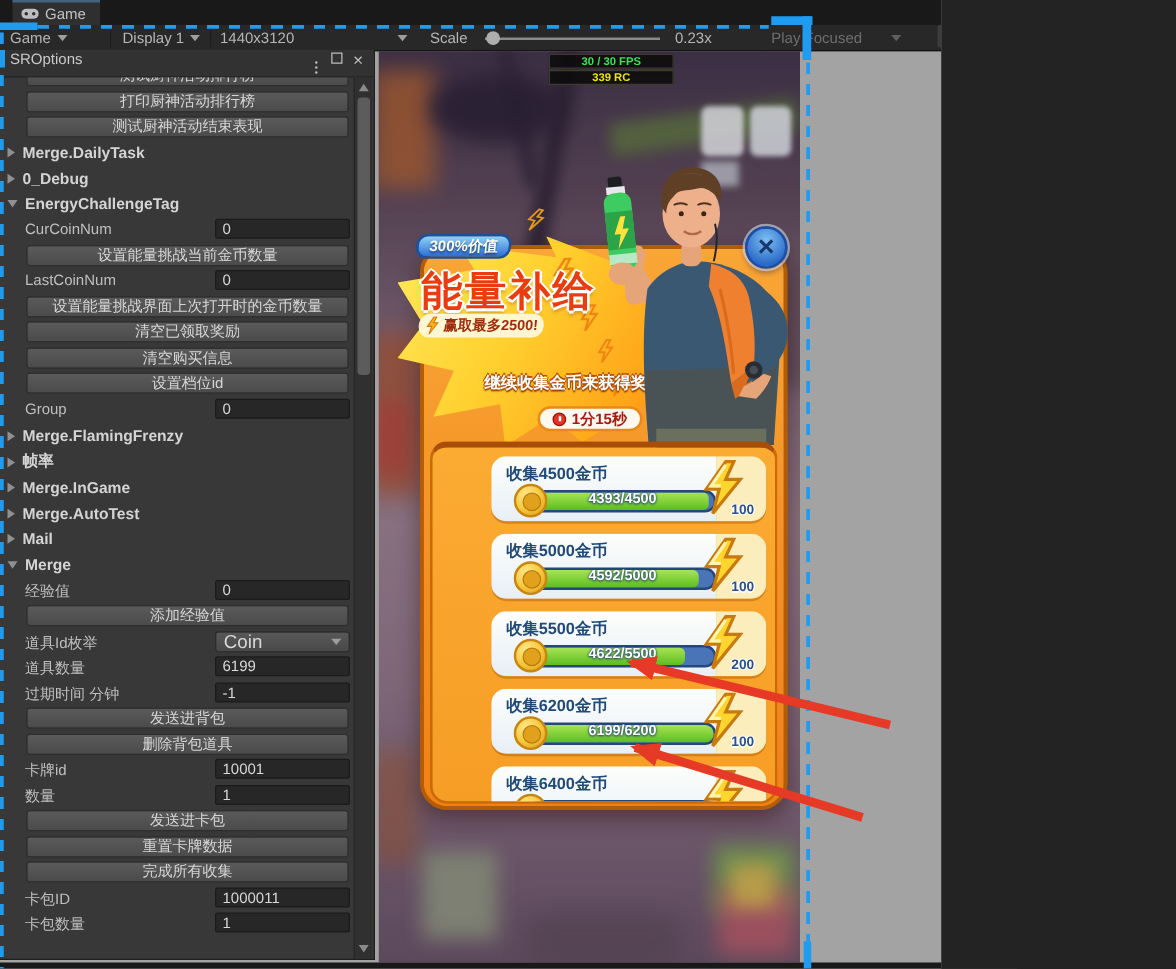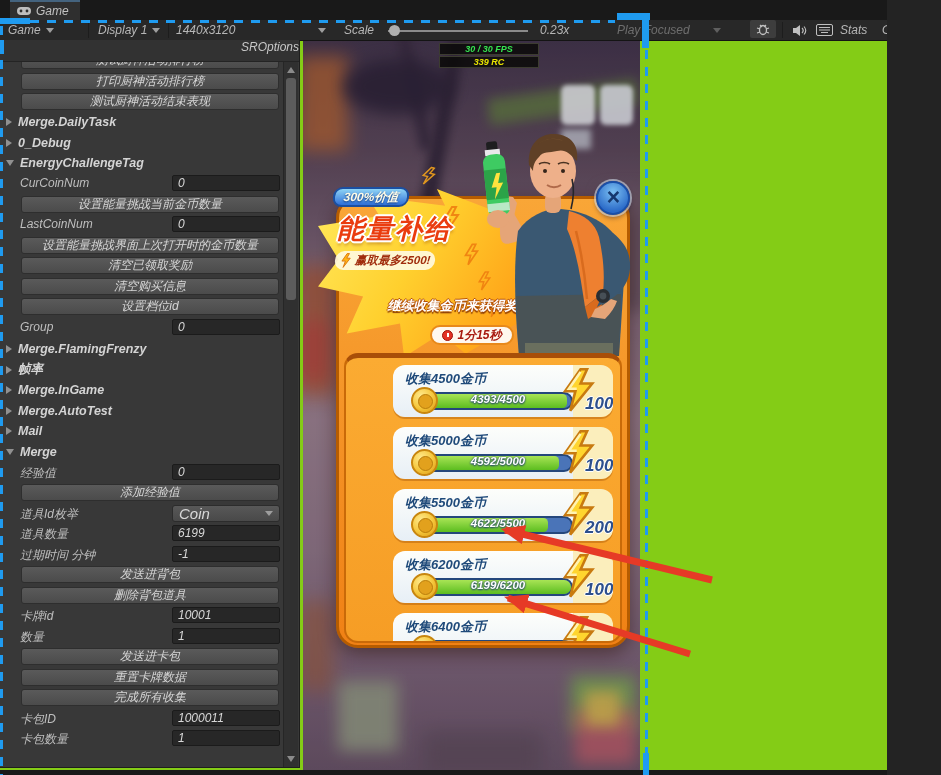--- a/index.html
+++ b/index.html
@@ -1,17 +1,17 @@
 <!DOCTYPE html>
 <html><head>
 <meta charset="utf-8">
 <style>
   html,body{margin:0;padding:0;background:#232323;}
   *{box-sizing:border-box;font-family:"Liberation Sans","DejaVu Sans",sans-serif;}
-  #root{position:relative;width:887px;height:775px;overflow:hidden;background:#84cc16;font-style:italic;}
+  #root{position:relative;width:753px;height:775px;overflow:hidden;background:#a3a3a3;}
 
   
   #tabbar{position:absolute;left:0;top:0;width:941px;height:20px;background:#191919;}
   #game-tab{position:absolute;left:10px;top:0;width:70px;height:20px;background:#2f2f2f;border-top:2px solid #44637e;display:flex;align-items:center;gap:5px;padding:0 7px;}
   #game-tab span{color:#c2c2c2;font-size:12px;}
   .vdots{display:flex;flex-direction:column;gap:2px;align-items:center;}
   .vdots i{width:2px;height:2px;border-radius:50%;background:#bdbdbd;}
   #tab-overflow{position:absolute;right:8px;top:5px;}
 
   #toolbar{position:absolute;left:0;top:20px;width:941px;height:21px;background:#282828;border-bottom:1px solid #141414;}
@@ -20,21 +20,21 @@
   .caret.dim{border-top-color:#5f5f5f;}
   .tb-sep{position:absolute;top:2px;width:1px;height:16px;background:#1d1d1d;}
   #scale-track{position:absolute;left:388px;top:10px;width:140px;height:2px;background:#8a8a8a;}
   #scale-handle{position:absolute;left:389px;top:5px;width:11px;height:11px;border-radius:50%;background:#aeaeae;}
   .tb-dim{color:#6e6e6e;}
   .icon-btn{display:flex;align-items:center;justify-content:center;}
   #bug-btn{background:#3d3d3d;border-radius:2px;width:26px;height:18px;}
 
   
   #sroptions{position:absolute;left:0;top:40px;width:300px;height:728px;background:#383838;border-right:1px solid #1e1e1e;border-bottom:1px solid #1e1e1e;}
-  #sr-titlebar{position:absolute;left:0;top:0;width:100%;height:22px;background:#323232;border-bottom:1px solid #242424;display:flex;align-items:flex-end;flex-direction:column;}
+  #sr-titlebar{position:absolute;left:0;top:0;width:100%;height:22px;background:#323232;border-bottom:1px solid #242424;display:flex;align-items:flex-start;}
   #sr-titlebar .title{color:#c8c8c8;font-size:12px;margin-left:8px;flex:1;}
   #sr-titlebar .wicon{color:#bdbdbd;font-size:12px;width:17px;text-align:center;cursor:default;}
   .sq{display:inline-block;width:9px;height:9px;border:1px solid #bdbdbd;}
   #sr-content{position:absolute;left:0;top:22px;width:284px;height:701px;overflow:hidden;padding-top:0;}
   .ctl{position:relative;height:17px;margin-bottom:3.5px;}
   .ctl.clip{margin-top:-10px;}
   .ctl.mt5{margin-top:5px;}
   .sr-btn{position:absolute;left:21px;top:0;width:258px;height:17px;background:linear-gradient(#5a5a5a,#4b4b4b);border:1px solid #2e2e2e;border-radius:3px;color:#d6d6d6;font-size:12px;display:flex;align-items:center;justify-content:center;white-space:nowrap;overflow:hidden;}
   .fold{display:flex;align-items:center;height:17px;}
   .fold .tri{margin-left:6px;width:0;height:0;}
@@ -59,42 +59,42 @@
   #fps-box{position:absolute;left:100px;top:2px;width:136px;}
   .fps-strip{height:12px;background:rgba(8,8,6,.82);border:1px solid #3c3c30;text-align:center;font-size:9px;font-weight:bold;line-height:10px;margin-bottom:1px;margin-left:36px;}
   #fps1{color:#35e550;}
   #fps2{color:#e8e400;}
 
   
   #popup-card{position:absolute;left:33px;top:155px;width:294px;height:452px;border-radius:22px;background:linear-gradient(180deg,#f9a637,#f08115);border:3px solid #b65c00;box-shadow:0 6px 18px rgba(40,10,0,.45);}
   #flash{position:absolute;left:15px;top:148px;width:205px;height:168px;background:linear-gradient(120deg,#ffe95c 0%,#ffd02e 45%,#ffab1c 80%,#ff9612 100%);clip-path:polygon(0% 22%,30% 16%,24% 4%,62% 10%,58% 0%,88% 14%,100% 30%,96% 58%,100% 78%,72% 98%,60% 86%,42% 100%,40% 80%,14% 86%,22% 64%,0% 58%,10% 42%);}
   .deco-bolt{position:absolute;opacity:.9;}
   #value-badge{position:absolute;left:30px;top:146px;width:76px;height:20px;border-radius:9px;background:linear-gradient(180deg,#8fd4f5,#2f6fd8);border:2px solid #1b4fa0;transform:skewX(-6deg);display:flex;align-items:center;justify-content:center;color:#fffce8;font-size:12px;font-weight:bold;text-shadow:0 1px 2px #143c7a;}
-  #popup-title{position:absolute;left:34px;top:170px;font-size:27px;font-weight:bold;letter-spacing:2px;color:#ea3c0f;text-shadow:-2px 0 #fff,2px 0 #fff,0 -2px #fff,0 2px #fff,-1px -1px #fff,1px 1px #fff,1px -1px #fff,-1px 1px #fff,0 4px 3px rgba(120,40,0,.35);}
+  #popup-title{position:absolute;left:34px;top:170px;font-size:33px;font-weight:bold;letter-spacing:2px;color:#ea3c0f;text-shadow:-2px 0 #fff,2px 0 #fff,0 -2px #fff,0 2px #fff,-1px -1px #fff,1px 1px #fff,1px -1px #fff,-1px 1px #fff,0 4px 3px rgba(120,40,0,.35);}
   #subtitle-strip{position:absolute;left:32px;top:210px;width:100px;height:19px;border-radius:9px;background:rgba(255,250,224,.92);transform:skewX(-5deg);display:flex;align-items:center;gap:3px;padding-left:5px;}
   #subtitle-strip span{color:#a02c0c;font-size:11.5px;font-weight:bold;white-space:nowrap;}
   #hint-text{position:absolute;left:55px;top:256px;width:215px;text-align:center;color:#fff;font-size:13px;font-weight:bold;text-shadow:-1px 0 #b4500a,1px 0 #b4500a,0 -1px #b4500a,0 2px 1px #8a3a06;}
   #timer-pill{position:absolute;left:127px;top:284px;width:84px;height:20px;background:#fff8ee;border:2.5px solid #e8891a;border-radius:12px;display:flex;align-items:center;justify-content:center;gap:4px;z-index:6;}
   #timer-pill span{color:#a81a10;font-size:12px;font-weight:bold;}
   .clock{width:11px;height:11px;border-radius:50%;background:#e33225;border:1.5px solid #9e1208;position:relative;}
   .clock:after{content:"";position:absolute;left:4px;top:2px;width:1.5px;height:4px;background:#fff;}
 
   #reward-panel{position:absolute;left:41px;top:312px;width:278px;height:290px;background:linear-gradient(#fbab32,#f69d25);border:2px solid #c96a08;border-top:5px solid #a84e08;border-radius:14px;overflow:hidden;padding:7px 7px 0 7px;}
   .reward-row{position:relative;height:52px;margin-bottom:10px;border-radius:12px;display:flex;overflow:hidden;box-shadow:0 2px 0 rgba(150,70,0,.35);margin-left:40px;}
   .row-left{flex:1;background:linear-gradient(180deg,#fdfefb,#e7eff6);padding:5px 0 0 12px;}
   .row-right{width:86px;background:#fbeebc;position:relative;}
   .goal-label{color:#1f4a7a;font-size:13px;font-weight:bold;}
   .pbar{position:relative;margin-top:4px;margin-left:10px;width:158px;height:18px;}
   .ptrack{position:absolute;left:8px;top:0;width:150px;height:18px;border-radius:10px;background:#4a74b8;border:2px solid #24477c;overflow:hidden;}
   .pfill{position:absolute;left:0;top:0;height:100%;background:linear-gradient(180deg,#a8e455,#5cbd20);border-radius:9px 6px 6px 9px;}
   .ptext{position:absolute;left:8px;top:1px;width:150px;text-align:center;color:#fff;font-size:11.5px;font-weight:bold;text-shadow:0 1px 2px #1e3f6e,0 0 2px #1e3f6e;}
   .coin{position:absolute;left:-4px;top:-5px;width:27px;height:27px;border-radius:50%;background:radial-gradient(circle at 35% 30%,#ffe98c,#f5c63a 55%,#d89514);border:2px solid #c8860f;z-index:2;}
   .coin:after{content:"";position:absolute;left:5px;top:5px;width:13px;height:13px;border-radius:50%;background:#e2a11d;border:1px solid #b97d0d;}
   .reward-bolt{position:absolute;right:18px;top:3px;}
-  .reward-amount{position:absolute;left:12px;bottom:3px;color:#2d4f8c;font-size:17px;font-weight:bold;text-shadow:-1px 0 #fff,1px 0 #fff,0 -1px #fff,0 1px #fff;}
+  .reward-amount{position:absolute;left:12px;bottom:3px;color:#2d4f8c;font-size:11px;font-weight:bold;text-shadow:-1px 0 #fff,1px 0 #fff,0 -1px #fff,0 1px #fff;}
 
   #close-btn{position:absolute;left:293px;top:140px;width:34px;height:34px;border-radius:50%;background:radial-gradient(circle at 50% 30%,#7cc0f2,#2a6ac8 75%);border:2px solid #1a4fa8;box-shadow:0 0 0 2px rgba(220,235,250,.55),0 3px 5px rgba(0,0,40,.4);display:flex;align-items:center;justify-content:center;z-index:8;}
   #close-btn span{color:#16386e;font-size:23px;font-weight:bold;line-height:1;margin-top:-2px;}
 
   #char-svg{position:absolute;left:170px;top:70px;z-index:5;}
   .layer5{z-index:5;} .layer6{z-index:6;} .layer4{z-index:4;} .layer3{z-index:3;}
 
   
   #bottom-strip{position:absolute;left:0;top:770px;width:941px;height:5px;background:#191919;}
 

